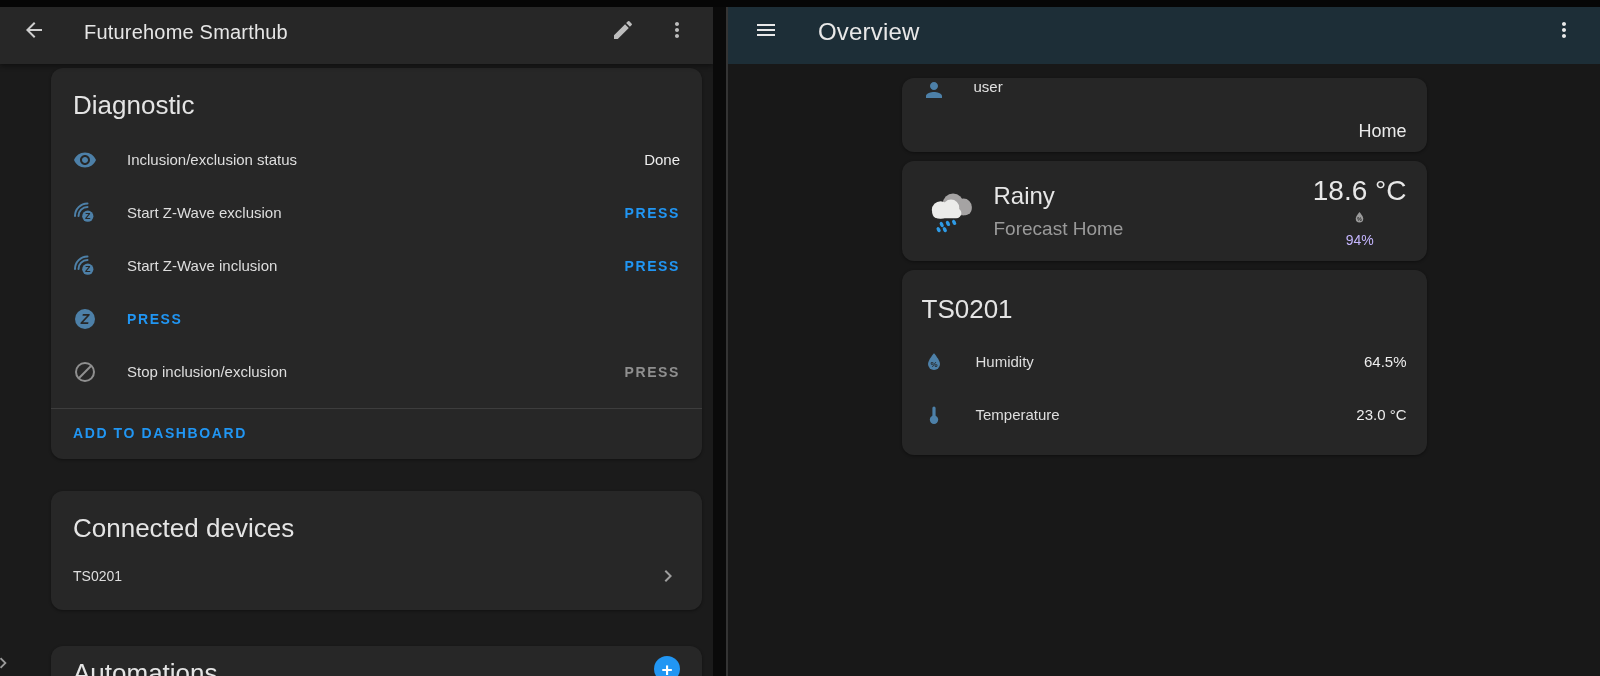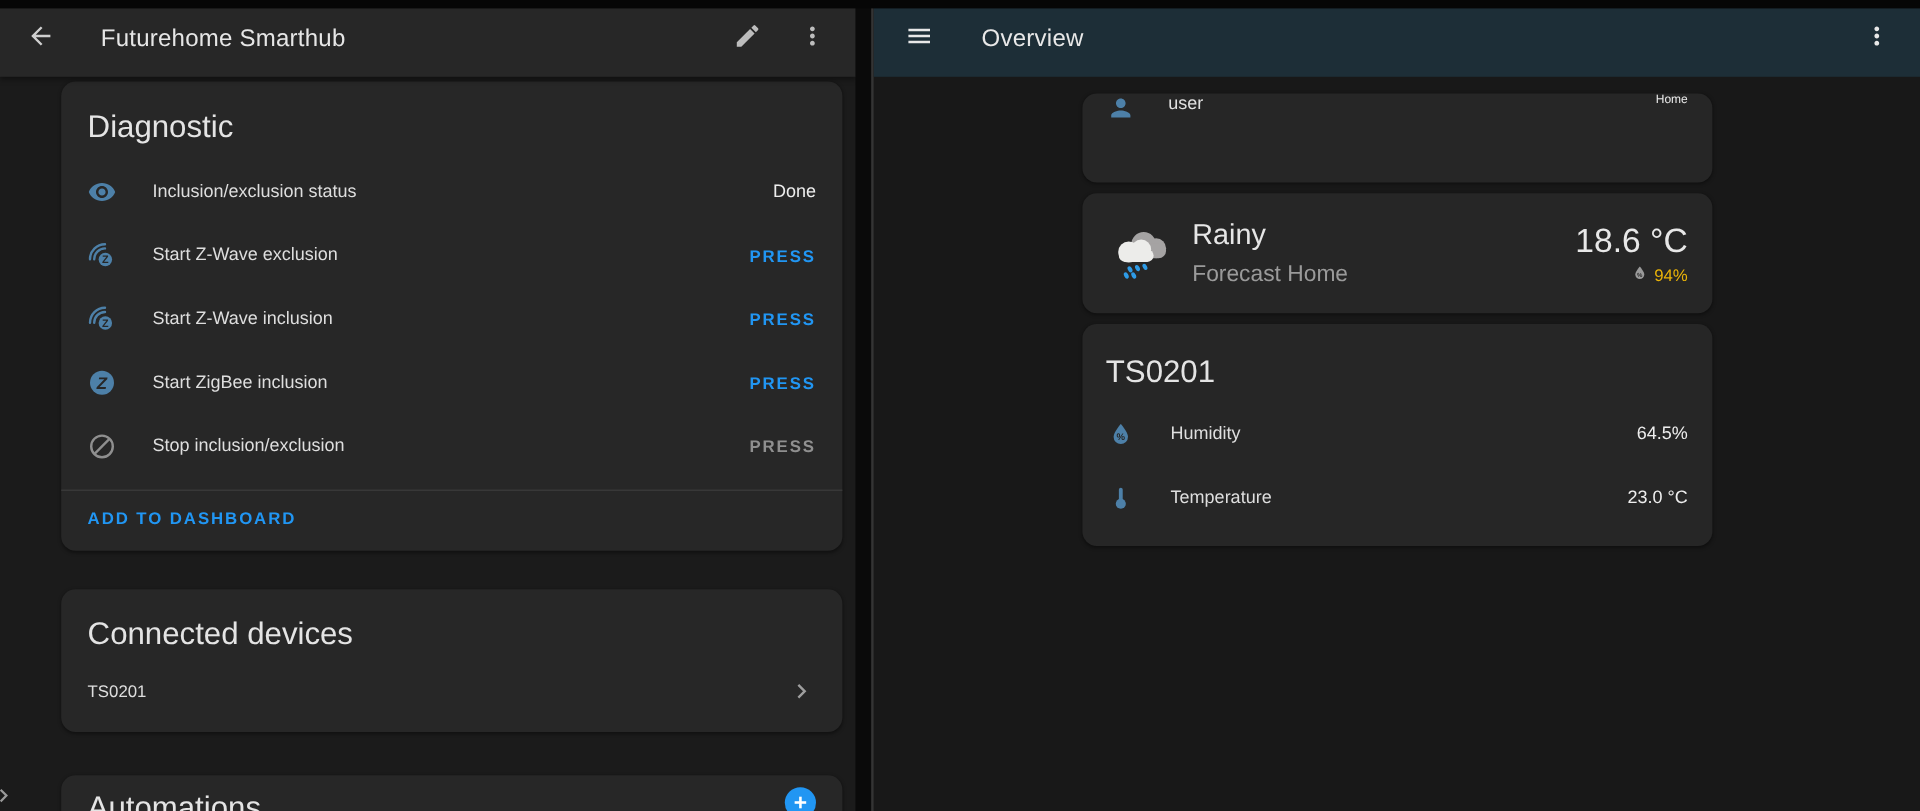--- a/index.html
+++ b/index.html
@@ -40,37 +40,37 @@
   .plus-btn { width:26px; height:26px; border-radius:50%; background:#2196f3; color:#fff; display:flex; align-items:center; justify-content:center; font-size:19px; font-weight:700; line-height:1; margin-top:2px; cursor:pointer; flex:none; }
 
   .edge-chevron { position:absolute; left:-8px; bottom:0; width:22px; height:26px; color:#9a9a9a; z-index:10; }
 
   
   .panel-gap { width:13px; flex:none; background:#0a0a0a; }
 
   
   .right-panel { flex:1; background:#181818; display:flex; flex-direction:column; border-left:2px solid #343434; overflow:hidden; }
   .rp-header { height:64px; background:#1d2e37; display:flex; align-items:center; padding:0 24px 0 26px; flex:none; }
-  .rp-title { font-size:20px; color:#e8e8e8; margin-left:40px; letter-spacing:.2px; }
+  .rp-title { font-size:24px; color:#e8e8e8; margin-left:40px; letter-spacing:.2px; }
   .rp-content { flex:1; padding-top:14px; display:flex; flex-direction:column; align-items:center; gap:9px; overflow:hidden; }
   .rp-card { width:525px; background:#262626; border-radius:12px; box-shadow:0 1px 3px rgba(0,0,0,.4); flex:none; }
 
   .user-card { height:74px; display:flex; align-items:flex-start; padding:0 20px; }
   .user-card .row-icon { margin-right:28px; }
   .user-name { flex:1; font-size:15px; color:#e0e0e0; }
-  .user-loc { font-size:10px; color:#eaeaea; }
+  .user-loc { font-size:18px; color:#eaeaea;margin-top:43px; }
 
   .weather-card { height:100px; display:flex; align-items:center; padding:0 20px; cursor:pointer; }
   .weather-icon { width:58px; height:58px; margin-right:14px; flex:none; }
   .weather-text { flex:1; }
   .weather-state { font-size:24px; color:#e6e6e6; }
   .weather-sub { font-size:19px; color:#9a9a9a; margin-top:8px; }
   .weather-right { text-align:left; }
   .weather-temp { font-size:28px; color:#e8e8e8; font-weight:400; }
-  .weather-hum { font-size:14px; color:#eab308; margin-top:3px; display:flex; align-items:center; justify-content:flex-end; gap:4px; }
+  .weather-hum { font-size:14px; color:#c4b5fd; margin-top:3px; display:flex; align-items:center; justify-content:flex-end; gap:4px;flex-direction:column; }
   .weather-hum svg { width:15px; height:15px; }
 
   .ts-card { padding-bottom:14px; }
   .ts-card .card-title { padding:24px 20px 10px; }
   .ts-card .row { padding:0 20px; }
 </style>
 </head>
 <body>
 
 <div class="top-strip"></div>
@@ -147,21 +147,20 @@
         <span class="row-value action">PRESS</span>
       </div>
 
       <div class="row">
         <span class="row-icon">
           <svg viewBox="0 0 24 24">
             <circle cx="12" cy="12" r="10" fill="#4d80a8"></circle>
             <text x="12" y="17" font-size="14" font-weight="bold" font-style="italic" fill="#272727" text-anchor="middle">Z</text>
           </svg>
         </span>
-        <span class="row-label">Start ZigBee inclusion</span>
         <span class="row-value action">PRESS</span>
       </div>
 
       <div class="row">
         <span class="row-icon">
           <svg viewBox="0 0 24 24">
             <circle cx="12" cy="12" r="9" fill="none" stroke="#8f8f8f" stroke-width="2"></circle>
             <line x1="5.8" y1="18.2" x2="18.2" y2="5.8" stroke="#8f8f8f" stroke-width="2"></line>
           </svg>
         </span>

